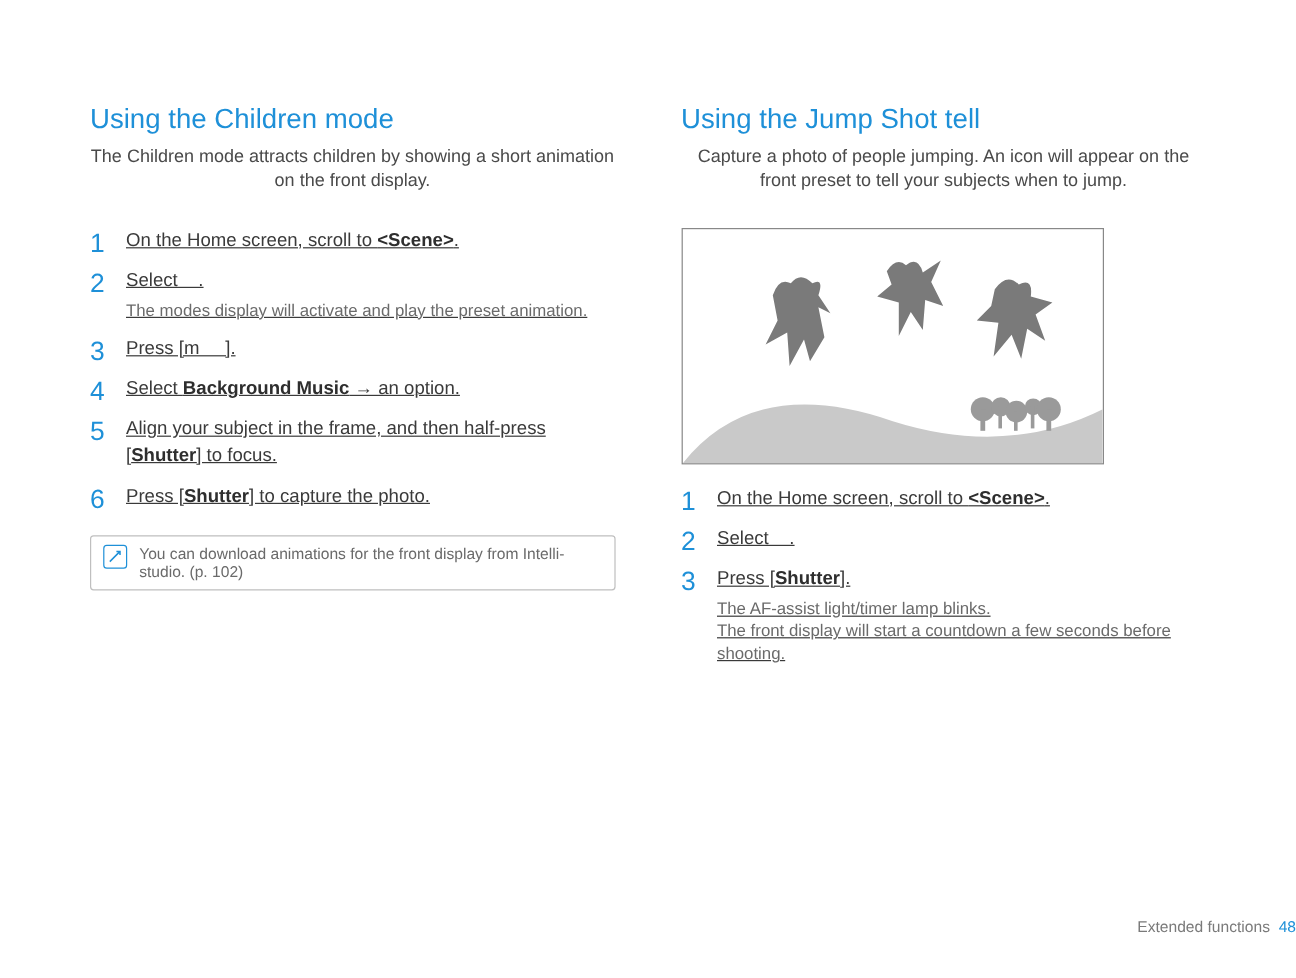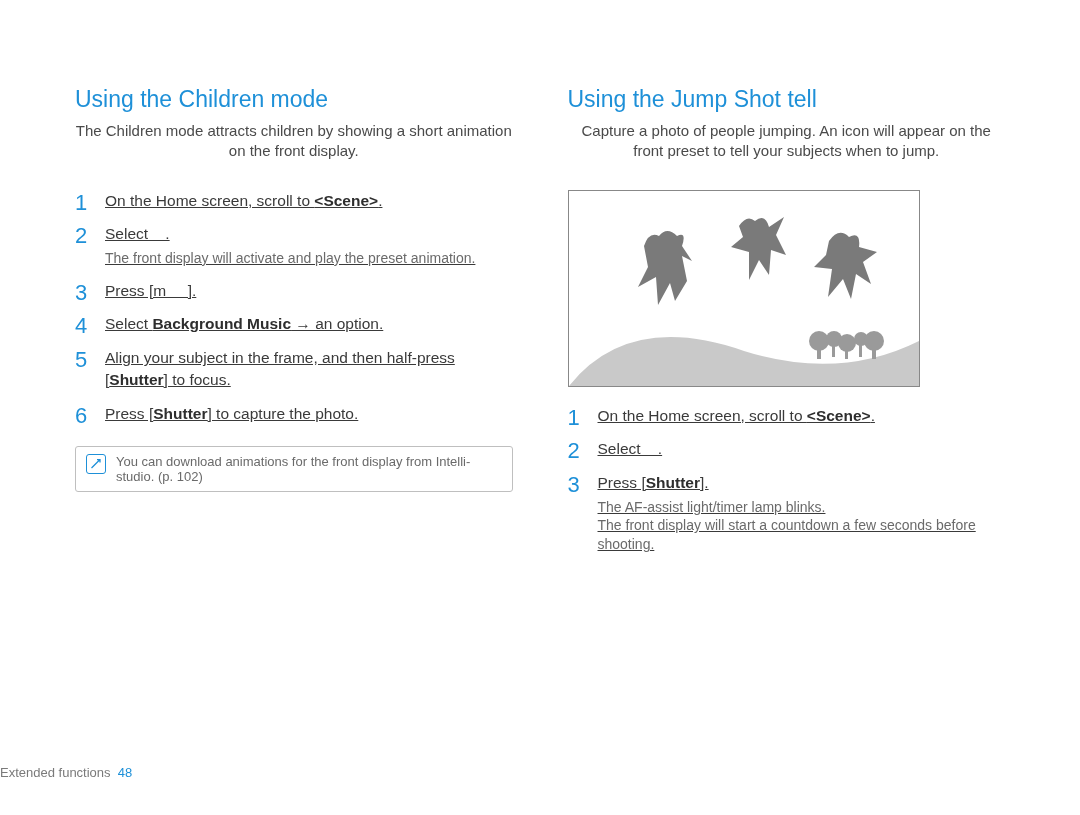--- a/index.html
+++ b/index.html
@@ -109,21 +109,21 @@
     background: #fff;
     margin: 6px 0 18px 0;
     position: relative;
     overflow: hidden;
   }
   .footer {
     position: absolute;
     bottom: 35px;
     left: 0;
     width: 100%;
-    text-align: left;
+    text-align: right;
     font-size: 13px;
     color: #7a7a7a;
   }
   .footer .pg { color: #1e90d8; }
   b { font-weight: 600; color: #2e2e2e; }
 </style>
 </head>
 <body>
 
 <div class="page">
@@ -131,21 +131,21 @@
 
   <div class="columns">
 
     <div class="col">
       <h2 class="heading">Using the Children mode</h2>
       <div class="intro">The Children mode attracts children by showing a short animation on the front display.</div>
 
       <ol class="steps">
         <li><span>On the Home screen, scroll to <b>&lt;Scene&gt;</b>.</span></li>
         <li><span>Select&nbsp;&nbsp;&nbsp;&nbsp;.</span>
-          <div class="substep">The front display will activate and play the preset animation.</div></li>
+          <div class="substep">The modes display will activate and play the preset animation.</div></li>
         <li><span>Press [m&nbsp;&nbsp;&nbsp;&nbsp;&nbsp;].</span></li>
         <li><span>Select <b>Background Music</b> → an option.</span></li>
         <li><span>Align your subject in the frame, and then half-press [<b>Shutter</b>] to focus.</span></li>
         <li><span>Press [<b>Shutter</b>] to capture the photo.</span></li>
       </ol>
 
       <div class="note-box">
         <span class="note-icon">
           <svg width="12" height="12" viewBox="0 0 24 24">
               <path fill="none" stroke="#1e90d8" stroke-width="2.5" d="M3 20 L20 3 M14 3 H20 V9"></path>

